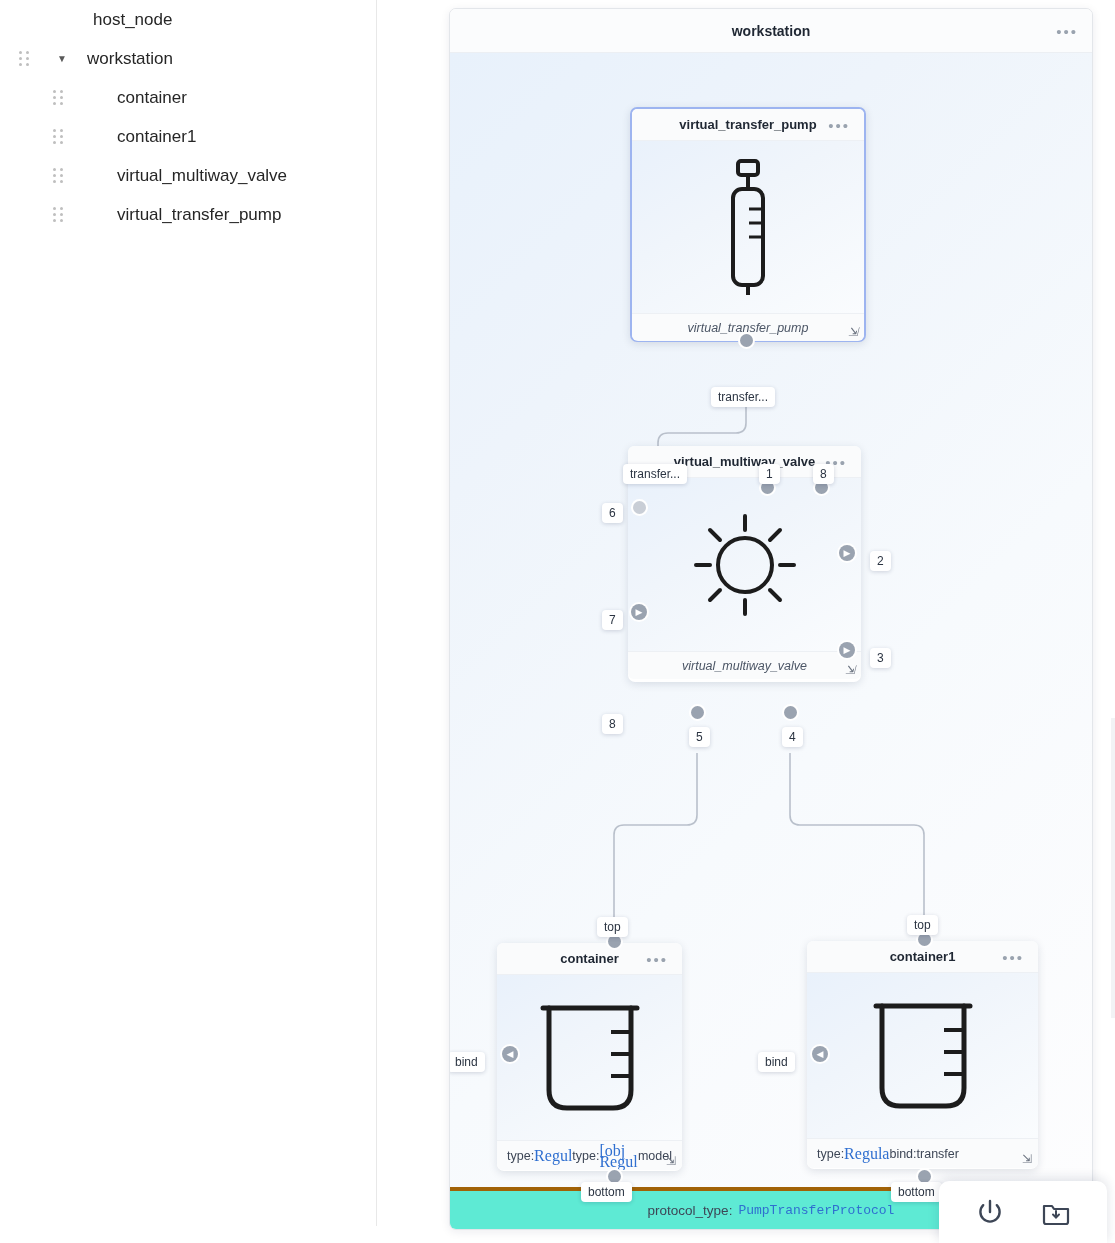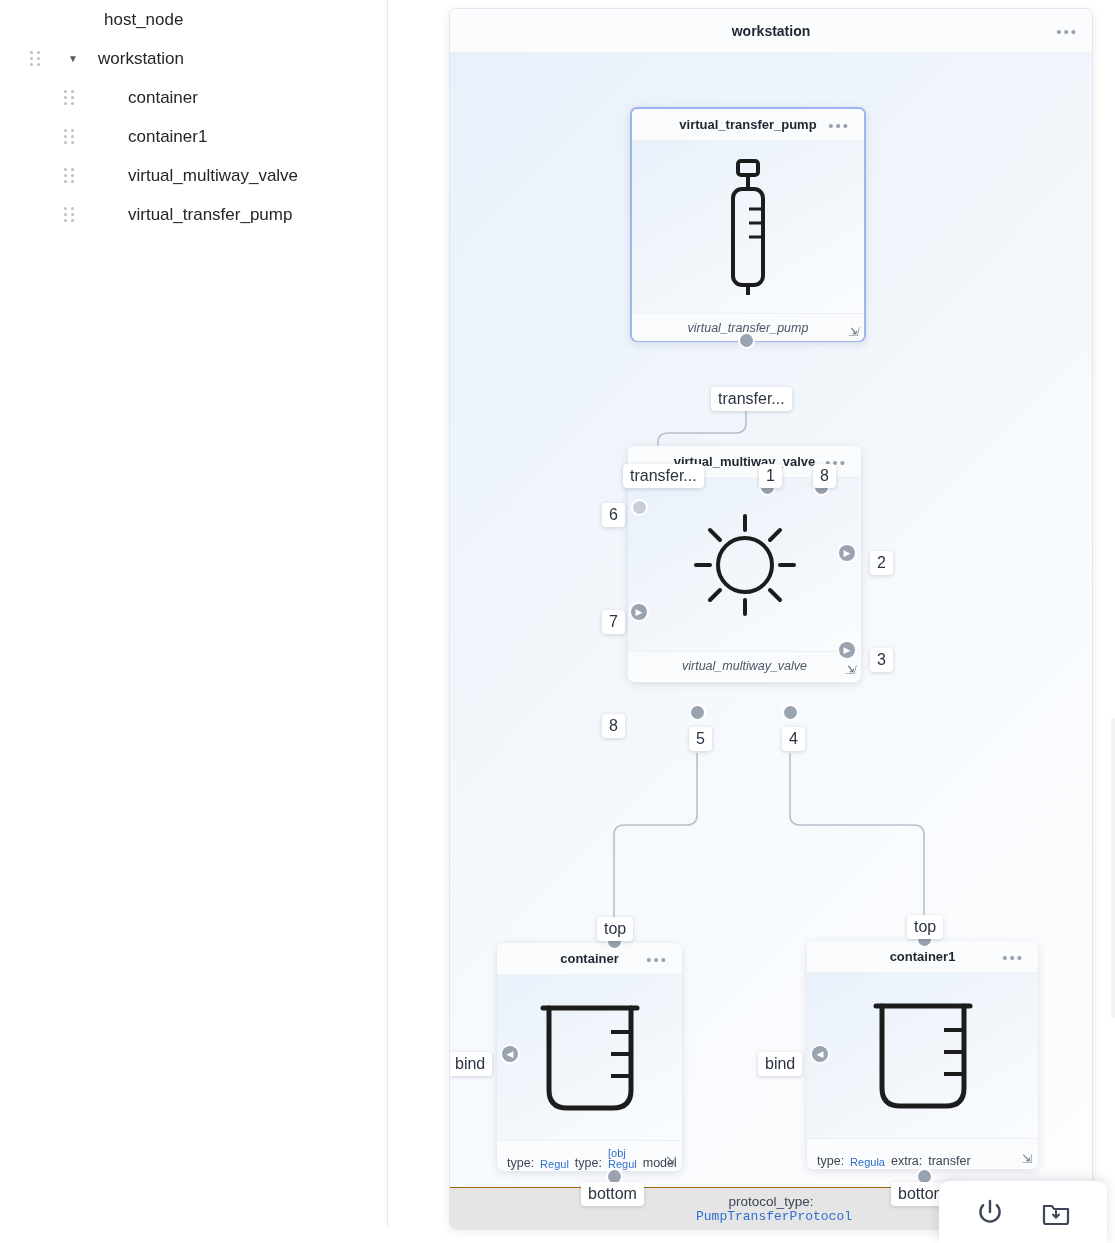--- a/index.html
+++ b/index.html
@@ -7,21 +7,21 @@
     margin: 0; padding: 0;
     width: 1115px; height: 1243px;
     background: #ffffff;
     font-family: "Liberation Sans", sans-serif;
     overflow: hidden;
   }
   #root { position: relative; width: 1115px; height: 1243px; }
 
   
   #sidebar {
-    position: absolute; left: 16px; top: 0;
+    position: absolute; left: 5px; top: 0;
     width: 372px; height: 1226px;
     background: #ffffff;
     border-right: 1px solid #e8e8e8;
   }
   .tree-row {
     position: relative;
     display: flex; align-items: center;
     height: 39px;
     font-size: 17px;
     color: #262626;
@@ -68,24 +68,24 @@
     position: absolute; right: 14px; top: 50%; transform: translateY(-50%);
     letter-spacing: 2px; color: #9aa3af; font-size: 15px; line-height: 1;
   }
   .ws-body {
     position: relative;
     height: 1134px;
     background: linear-gradient(135deg,#e8f1fb 0%, #eef4fb 25%, #f7fafd 60%, #fdfdfe 100%);
   }
   .ws-footer {
     height: 43px;
-    background: #e5e5e5;
-    border-top: 1px solid #a16207;
-    display: flex; align-items: center; justify-content: center;
-    font-size: 13.5px; color: #3d4656; flex-direction: column;
+    background: #5eead4;
+    border-top: 4px solid #a16207;
+    display: flex; align-items: center; justify-content: center;
+    font-size: 13.5px; color: #3d4656;
   }
   .ws-footer .mono { font-family: "Liberation Mono", monospace; color: #2f6fd0; margin-left: 6px; font-size: 13px;}
 
   
   .node {
     position: absolute;
     background: #ffffff;
     border-radius: 7px;
     box-shadow: 0 2px 8px rgba(20,35,70,.13);
     overflow: visible;
@@ -117,37 +117,37 @@
     position: absolute; right: 4px; bottom: 3px;
     width: 12px; height: 12px; color: #6b7380; font-size: 12px; line-height: 12px;
   }
 
   
   .props {
     height: 30px;
     background: #fafbfc;
     border-top: 1px solid #edf0f4;
     border-radius: 0 0 6px 6px;
-    display: flex; align-items: flex-end; gap: 6px;
+    display: flex; align-items: center; 
     padding: 0 10px;
     font-size: 12.5px; color: #3d4656;
     position: relative;
     overflow: hidden;
   }
   .props .k { color:#3d4656; }
-  .props .v { font-family:Liberation Sans, sans-serif; font-size:11px; color:#2f6fd0; }
+  .props .v { font-family:Liberation Serif, serif; font-size:16px; color:#2f6fd0; }
   .props .v.obj { color:#2f6fd0; line-height:11px; display:inline-block; }
 
   
   .port-label {
     position: absolute;
     background: #ffffff;
     border-radius: 4px;
     box-shadow: 0 1px 4px rgba(20,35,70,.18);
-    font-size: 16px;
+    font-size: 12px;
     color: #2b3442;
     padding: 4px 7px;
     white-space: nowrap;
     line-height: 1;
   }
   .port-dot {
     position: absolute;
     width: 13px; height: 13px;
     border-radius: 50%;
     background: #9aa3b0;
@@ -393,21 +393,21 @@
             <path d="M12 6 L12 88 Q12 106 30 106 L76 106 Q94 106 94 88 L94 6" fill="none" stroke="#1c1c1c" stroke-width="5" stroke-linecap="round"></path>
             <line x1="6" y1="6" x2="100" y2="6" stroke="#1c1c1c" stroke-width="5" stroke-linecap="round"></line>
             <line x1="74" y1="30" x2="92" y2="30" stroke="#1c1c1c" stroke-width="4"></line>
             <line x1="74" y1="52" x2="92" y2="52" stroke="#1c1c1c" stroke-width="4"></line>
             <line x1="74" y1="74" x2="92" y2="74" stroke="#1c1c1c" stroke-width="4"></line>
           </svg>
         </div>
         <div class="props">
           <span class="k">type:</span>
           <span class="v">Regula</span>
-          <span class="k">extra:</span>
+          <span class="k">bind:</span>
           <span class="k">transfer</span>
           <span class="resize">⇲</span>
         </div>
       </div>
       <div class="port-dot" style="left:468px; top:880px;"></div>
       <div class="port-label" style="left:457px; top:862px;">top</div>
       <div class="port-arrow" style="left:362px; top:993px;">◀</div>
       <div class="port-label" style="left:308px; top:999px;">bind</div>
       <div class="port-dot" style="left:468px; top:1117px;"></div>
       <div class="port-label" style="left:441px; top:1129px;">bottom</div>

